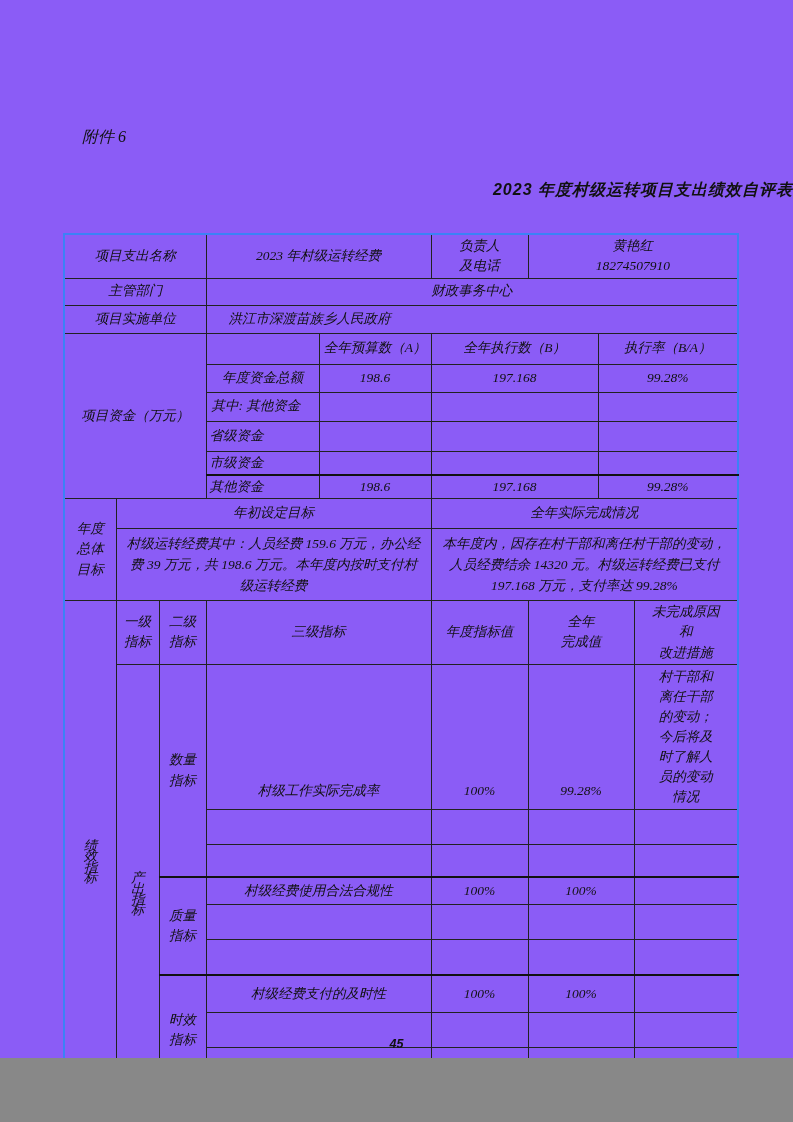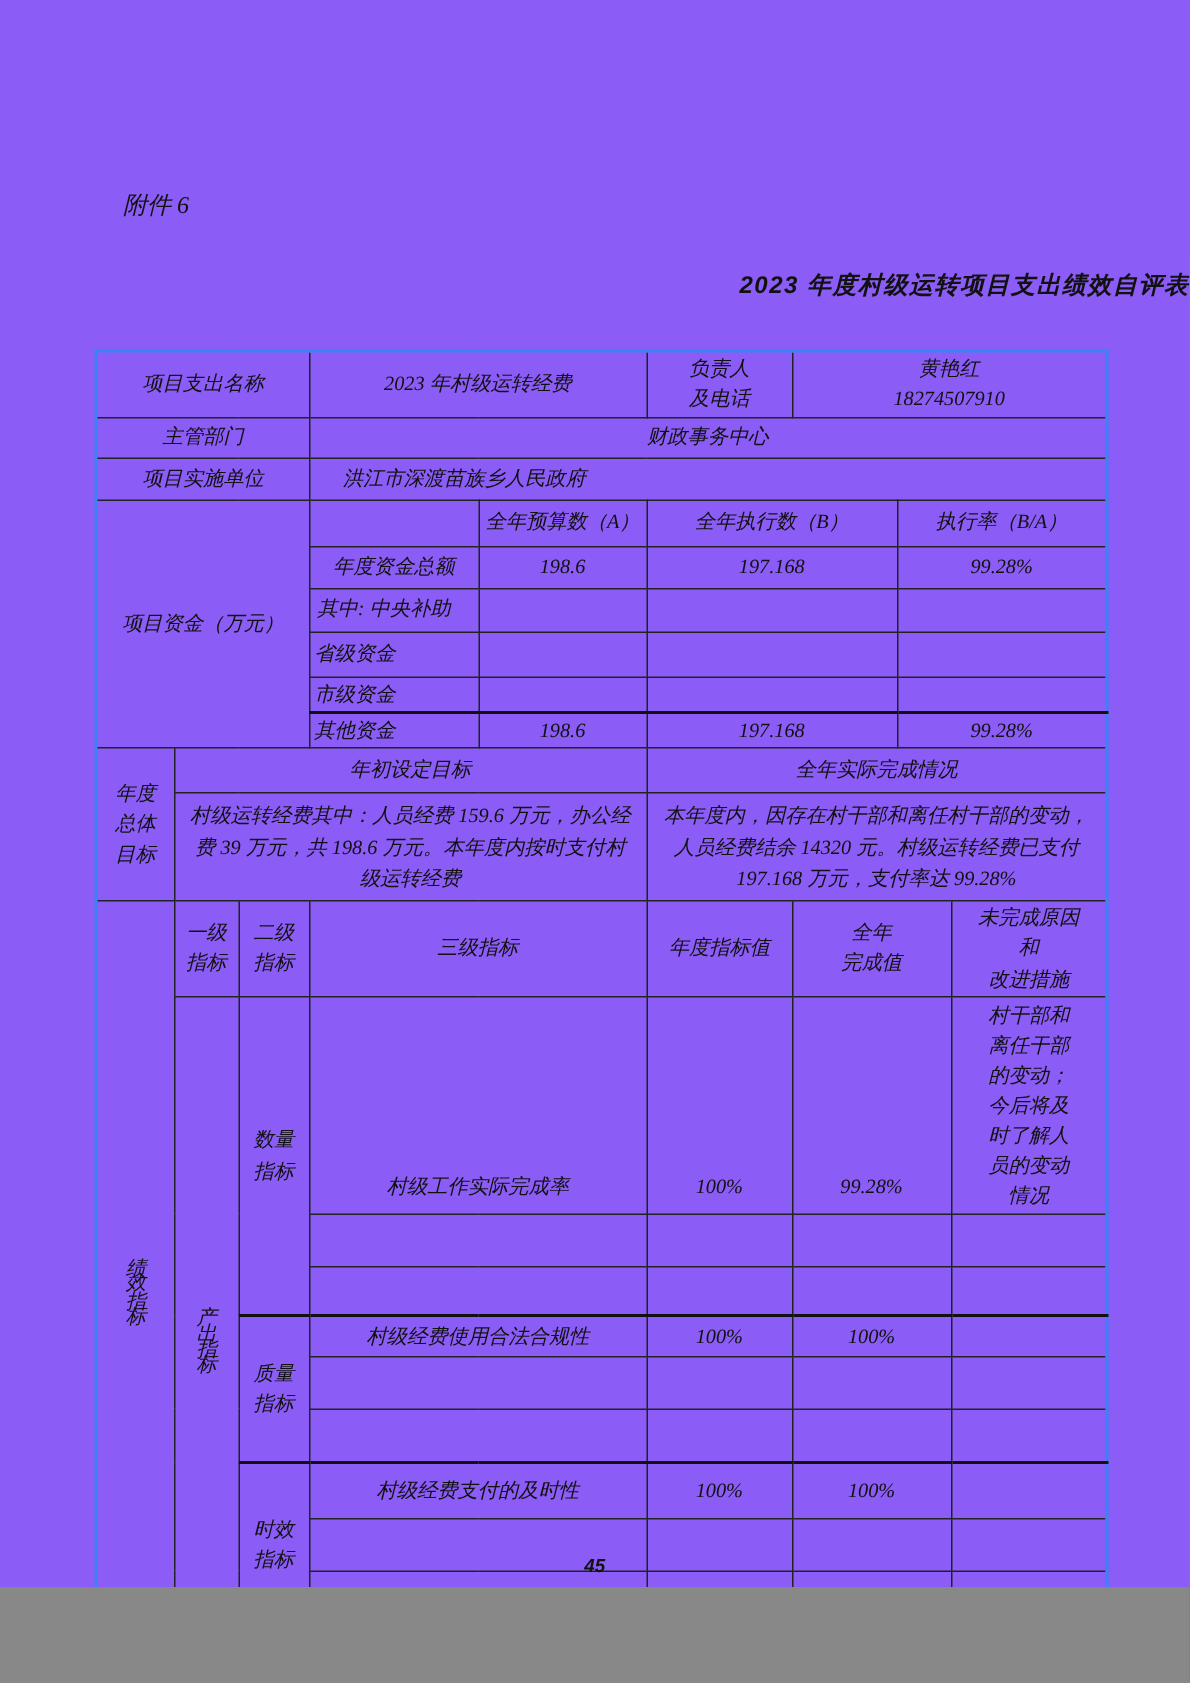--- a/index.html
+++ b/index.html
@@ -107,21 +107,21 @@
     </tr>
 
     <tr style="height:28px">
       <td>年度资金总额</td>
       <td>198.6</td>
       <td colspan="2">197.168</td>
       <td colspan="2">99.28%</td>
     </tr>
 
     <tr style="height:29px">
-      <td class="txt-left-s">其中: 中央补助</td>
+      <td class="txt-left-s">其中: 其他资金</td>
       <td></td>
       <td colspan="2"></td>
       <td colspan="2"></td>
     </tr>
 
     <tr style="height:30px">
       <td class="txt-right">省级资金</td>
       <td></td>
       <td colspan="2"></td>
       <td colspan="2"></td>

